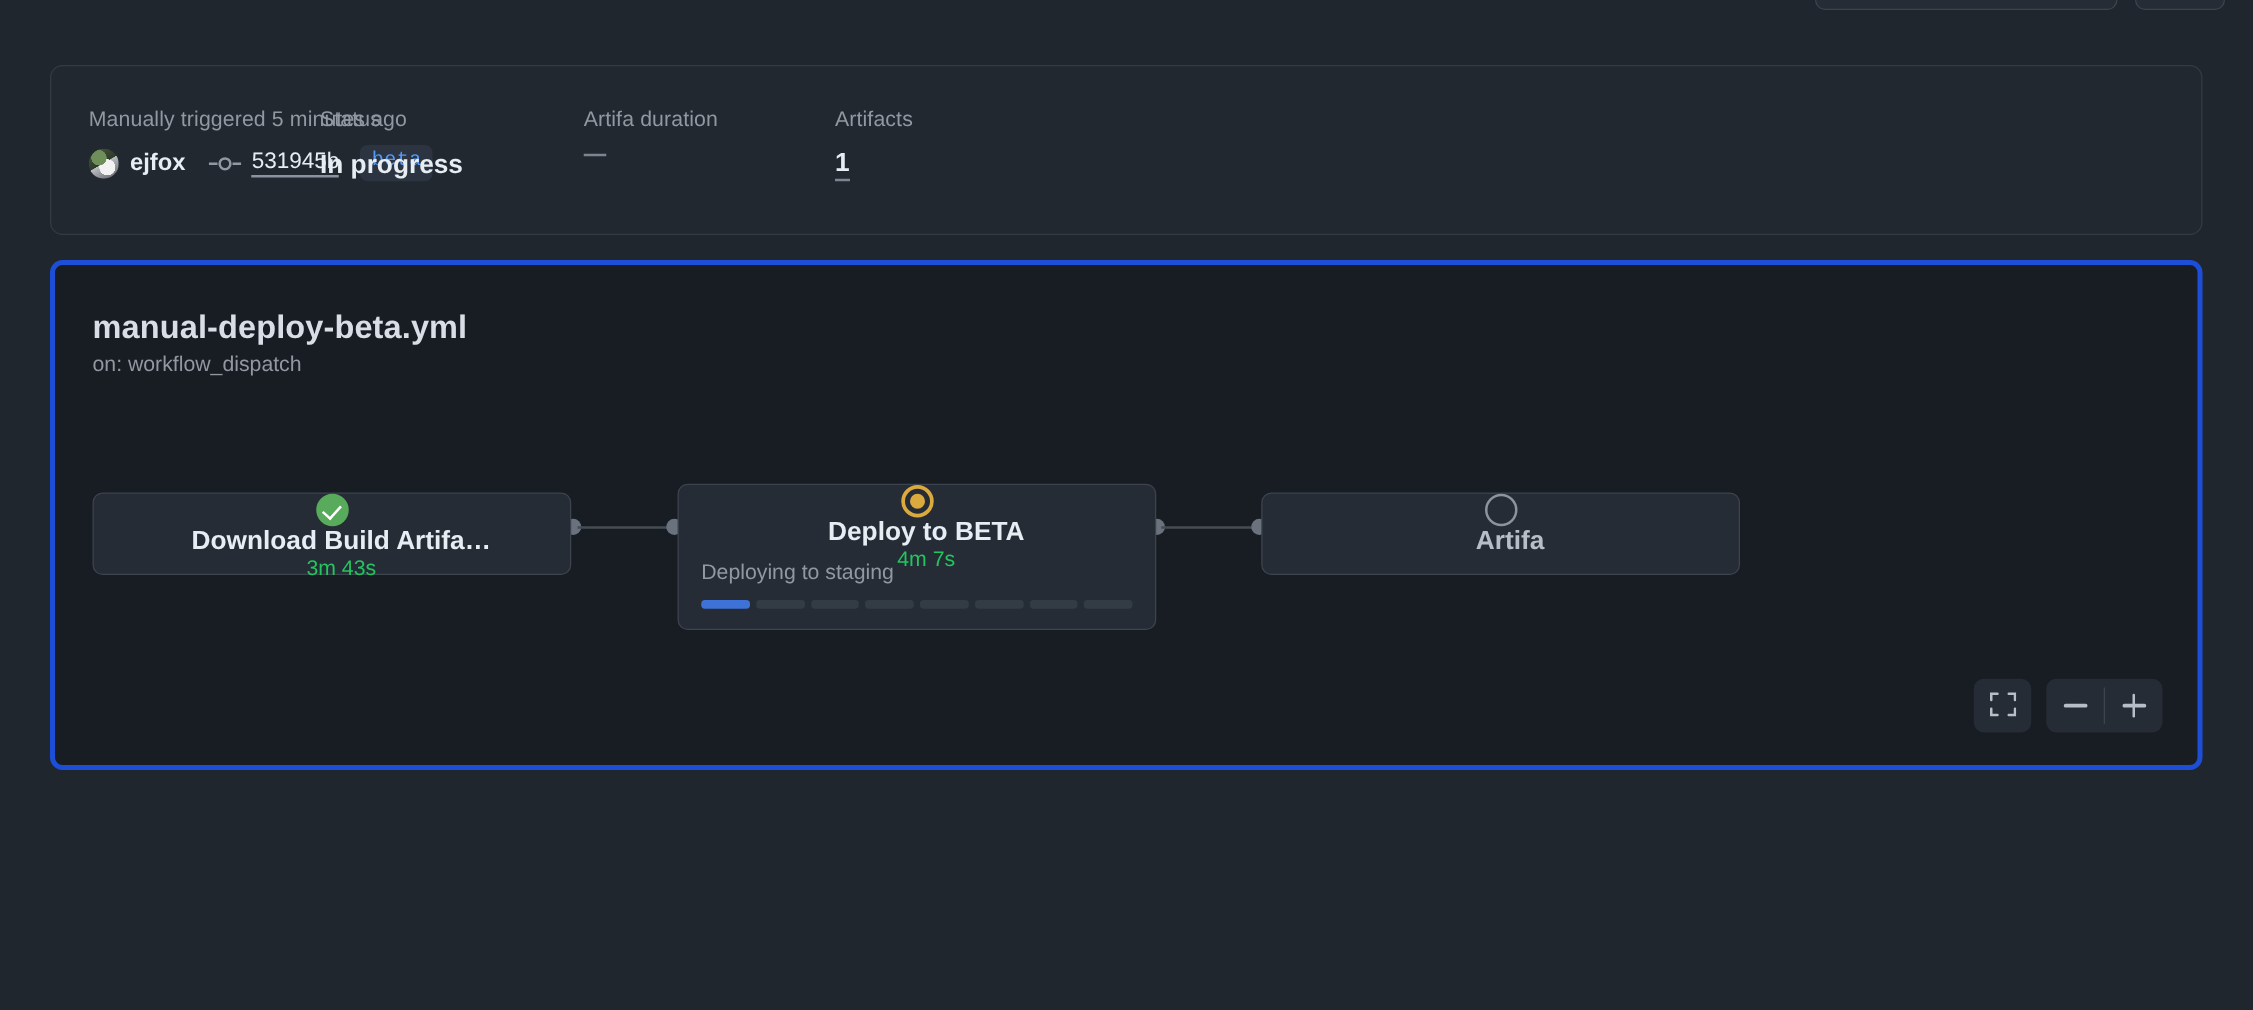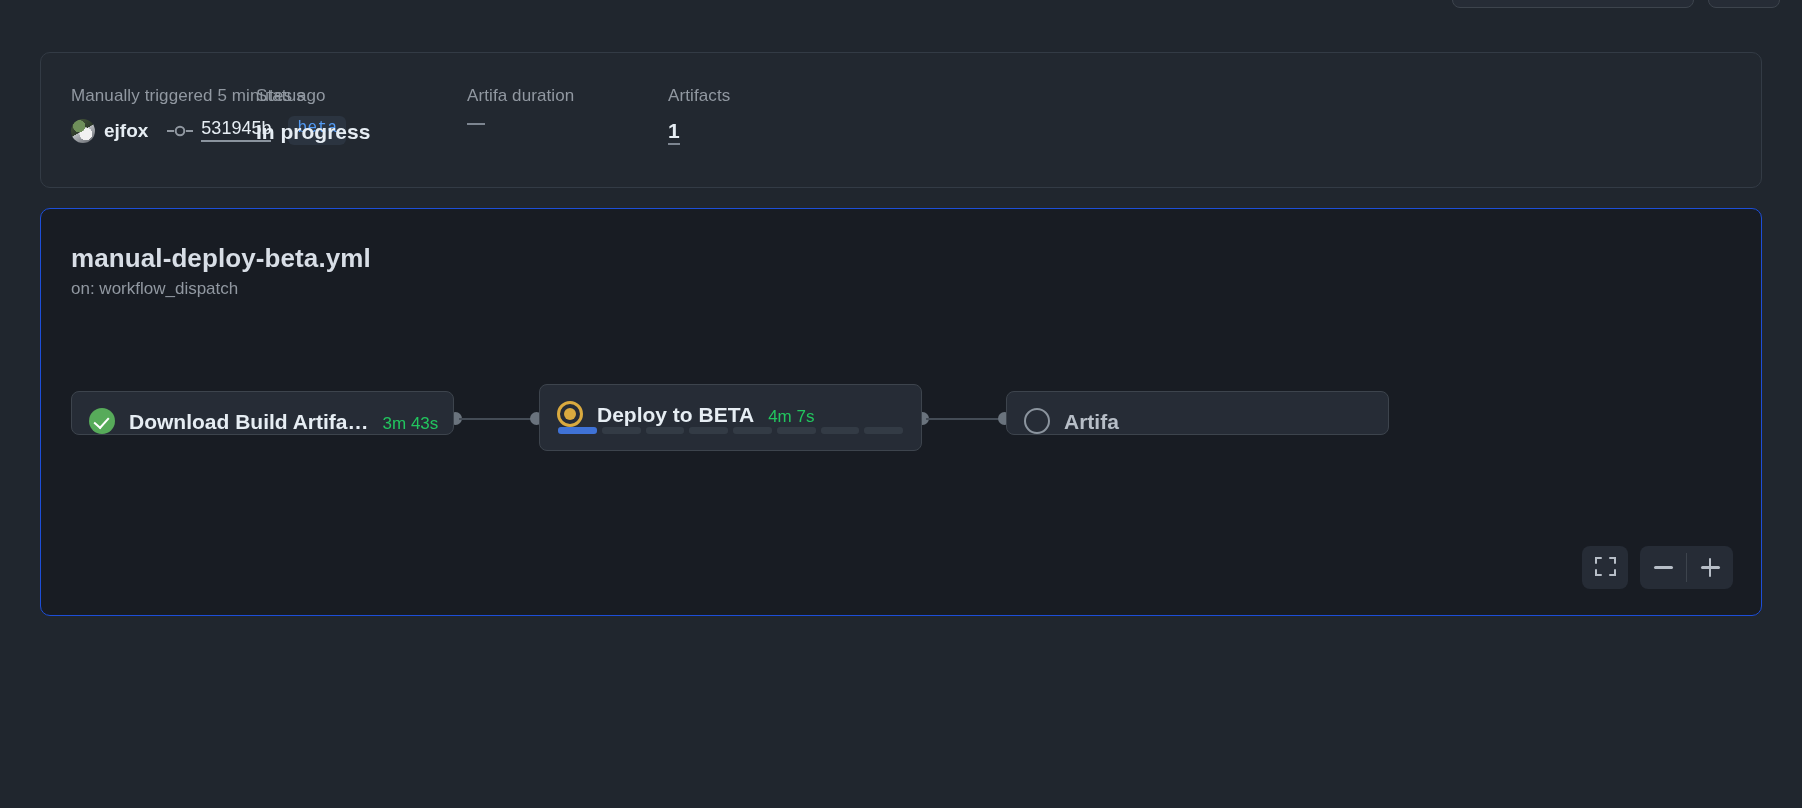--- a/index.html
+++ b/index.html
@@ -139,21 +139,21 @@
   }
 
   
   .graph-card {
     position: absolute;
     left: 40px;
     top: 208px;
     width: 1722px;
     height: 408px;
     background: #181c23;
-    border: 1px solid #1d4ed8;
+    border: 4px solid #1d4ed8;
     border-radius: 10px;
   }
 
   .wf-title {
     position: absolute;
     left: 30px;
     top: 34px;
     font-size: 26px;
     font-weight: bold;
     color: #d8dee6;
@@ -173,23 +173,24 @@
 
   .node {
     position: absolute;
     background: #262c36;
     border: 1px solid #3d444d;
     border-radius: 8px;
   }
 
   .node-head {
     display: flex;
-    align-items: flex-end;
-    height: 42px;
+    align-items: center;
+    height: 64px;
     padding: 0 16px 0 17px;
+    flex-direction: column;
   }
 
   .node-name {
     font-size: 21px;
     font-weight: bold;
     color: #e6edf3;
     white-space: nowrap;
     margin-left: 14px;
   }
   .node-name.pending { color: #b7bec7; font-weight: bold; }
@@ -384,20 +385,21 @@
       </div>
     </div>
 
     <div class="node" style="left:498px; top:175px; width:383px;">
       <div class="node-head">
         <span class="ico ico-progress"></span>
         <span class="node-name">Deploy to BETA</span>
         <span class="node-dur">4m 7s</span>
       </div>
       <div class="node-body">
+        <div class="node-status-text">Deploying to staging</div>
         <div class="seg-bar">
           <div class="seg on"></div>
           <div class="seg"></div>
           <div class="seg"></div>
           <div class="seg"></div>
           <div class="seg"></div>
           <div class="seg"></div>
           <div class="seg"></div>
           <div class="seg"></div>
         </div>

